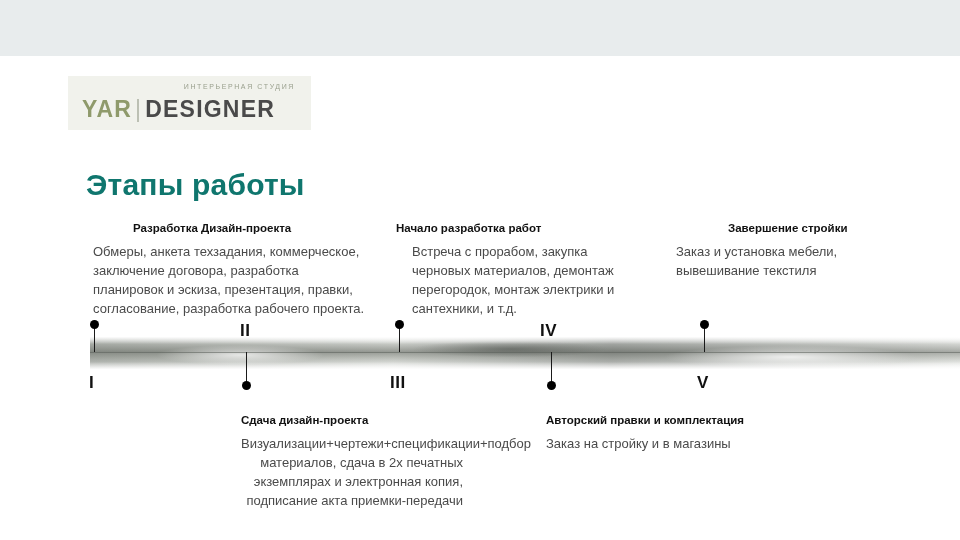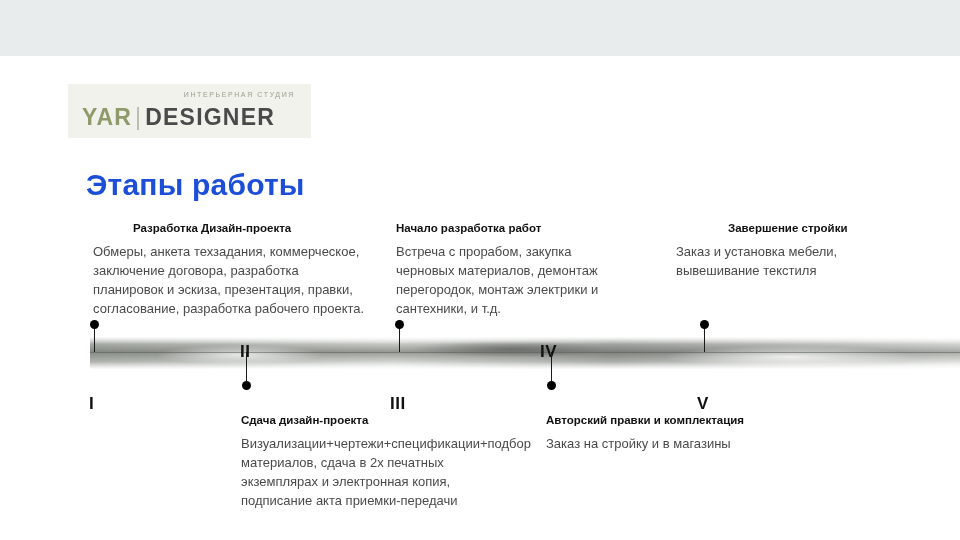--- a/index.html
+++ b/index.html
@@ -18,21 +18,21 @@
     position: absolute;
     left: 0;
     top: 0;
     width: 960px;
     height: 56px;
     background: #e8eced;
   }
   .logo-box {
     position: absolute;
     left: 68px;
-    top: 84px;
+    top: 76px;
     width: 243px;
     height: 54px;
     background: #f1f2ec;
     display: flex;
     flex-direction: column;
     justify-content: center;
   }
   .logo-sub {
     position: absolute;
     right: 16px;
@@ -54,21 +54,21 @@
   .logo-yar { color: #8f9a6b; }
   .logo-bar { color: #b9bdb0; font-weight: normal; padding: 0 3px; }
   .logo-designer { color: #4a4a4a; }
 
   .page-title {
     position: absolute;
     left: 86px;
     top: 148px;
     font-size: 30px;
     font-weight: bold;
-    color: #1d4ed8;
+    color: #0f766e;
     letter-spacing: 0.2px;
   }
 
   
   .photo-strip {
     position: absolute;
     left: 90px;
     top: 337px;
     width: 870px;
     height: 32px;
@@ -117,21 +117,20 @@
     position: absolute;
     width: 1px;
     background: #1a1a1a;
   }
   .numeral {
     position: absolute;
     font-size: 17px;
     font-weight: bold;
     color: #111111;
     letter-spacing: 0.5px;
-    margin-top: 21px;
   }
   .stage-title {
     position: absolute;
     font-size: 11.5px;
     font-weight: bold;
     color: #111111;
     line-height: 1.3;
   }
   .stage-desc {
     position: absolute;
@@ -163,26 +162,26 @@
   <div class="stage-stem" style="left:94px; top:325px; height:27px;"></div>
   <div class="stage-dot" style="left:90px; top:320px;"></div>
   <div class="numeral" style="left:89px; top:373px;">I</div>
 </div>
 
 <div class="stage">
   <div class="numeral" style="left:240px; top:321px;">II</div>
   <div class="stage-stem" style="left:246px; top:352px; height:30px;"></div>
   <div class="stage-dot" style="left:242px; top:381px;"></div>
   <div class="stage-title" style="left:241px; top:413px; width:260px;">Сдача дизайн-проекта</div>
-  <div class="stage-desc" style="left:241px; top:435px; width:222px;">Визуализации+чертежи+спецификации+подбор материалов, сдача в 2х печатных экземплярах и электронная копия, подписание акта приемки-передачи</div>
+  <div class="stage-desc" style="left:241px; top:435px; width:222px;text-align:right;">Визуализации+чертежи+спецификации+подбор материалов, сдача в 2х печатных экземплярах и электронная копия, подписание акта приемки-передачи</div>
 </div>
 
 <div class="stage">
   <div class="stage-title" style="left:396px; top:221px; width:290px;">Начало разработка работ</div>
-  <div class="stage-desc" style="left:396px; top:243px; width:205px;">Встреча с прорабом, закупка черновых материалов, демонтаж перегородок, монтаж электрики и сантехники, и т.д.</div>
+  <div class="stage-desc" style="left:412px; top:243px; width:205px;">Встреча с прорабом, закупка черновых материалов, демонтаж перегородок, монтаж электрики и сантехники, и т.д.</div>
   <div class="stage-stem" style="left:399px; top:325px; height:27px;"></div>
   <div class="stage-dot" style="left:395px; top:320px;"></div>
   <div class="numeral" style="left:390px; top:373px;">III</div>
 </div>
 
 <div class="stage">
   <div class="numeral" style="left:540px; top:321px;">IV</div>
   <div class="stage-stem" style="left:551px; top:352px; height:30px;"></div>
   <div class="stage-dot" style="left:547px; top:381px;"></div>
   <div class="stage-title" style="left:546px; top:413px; width:300px;">Авторский правки и комплектация</div>

